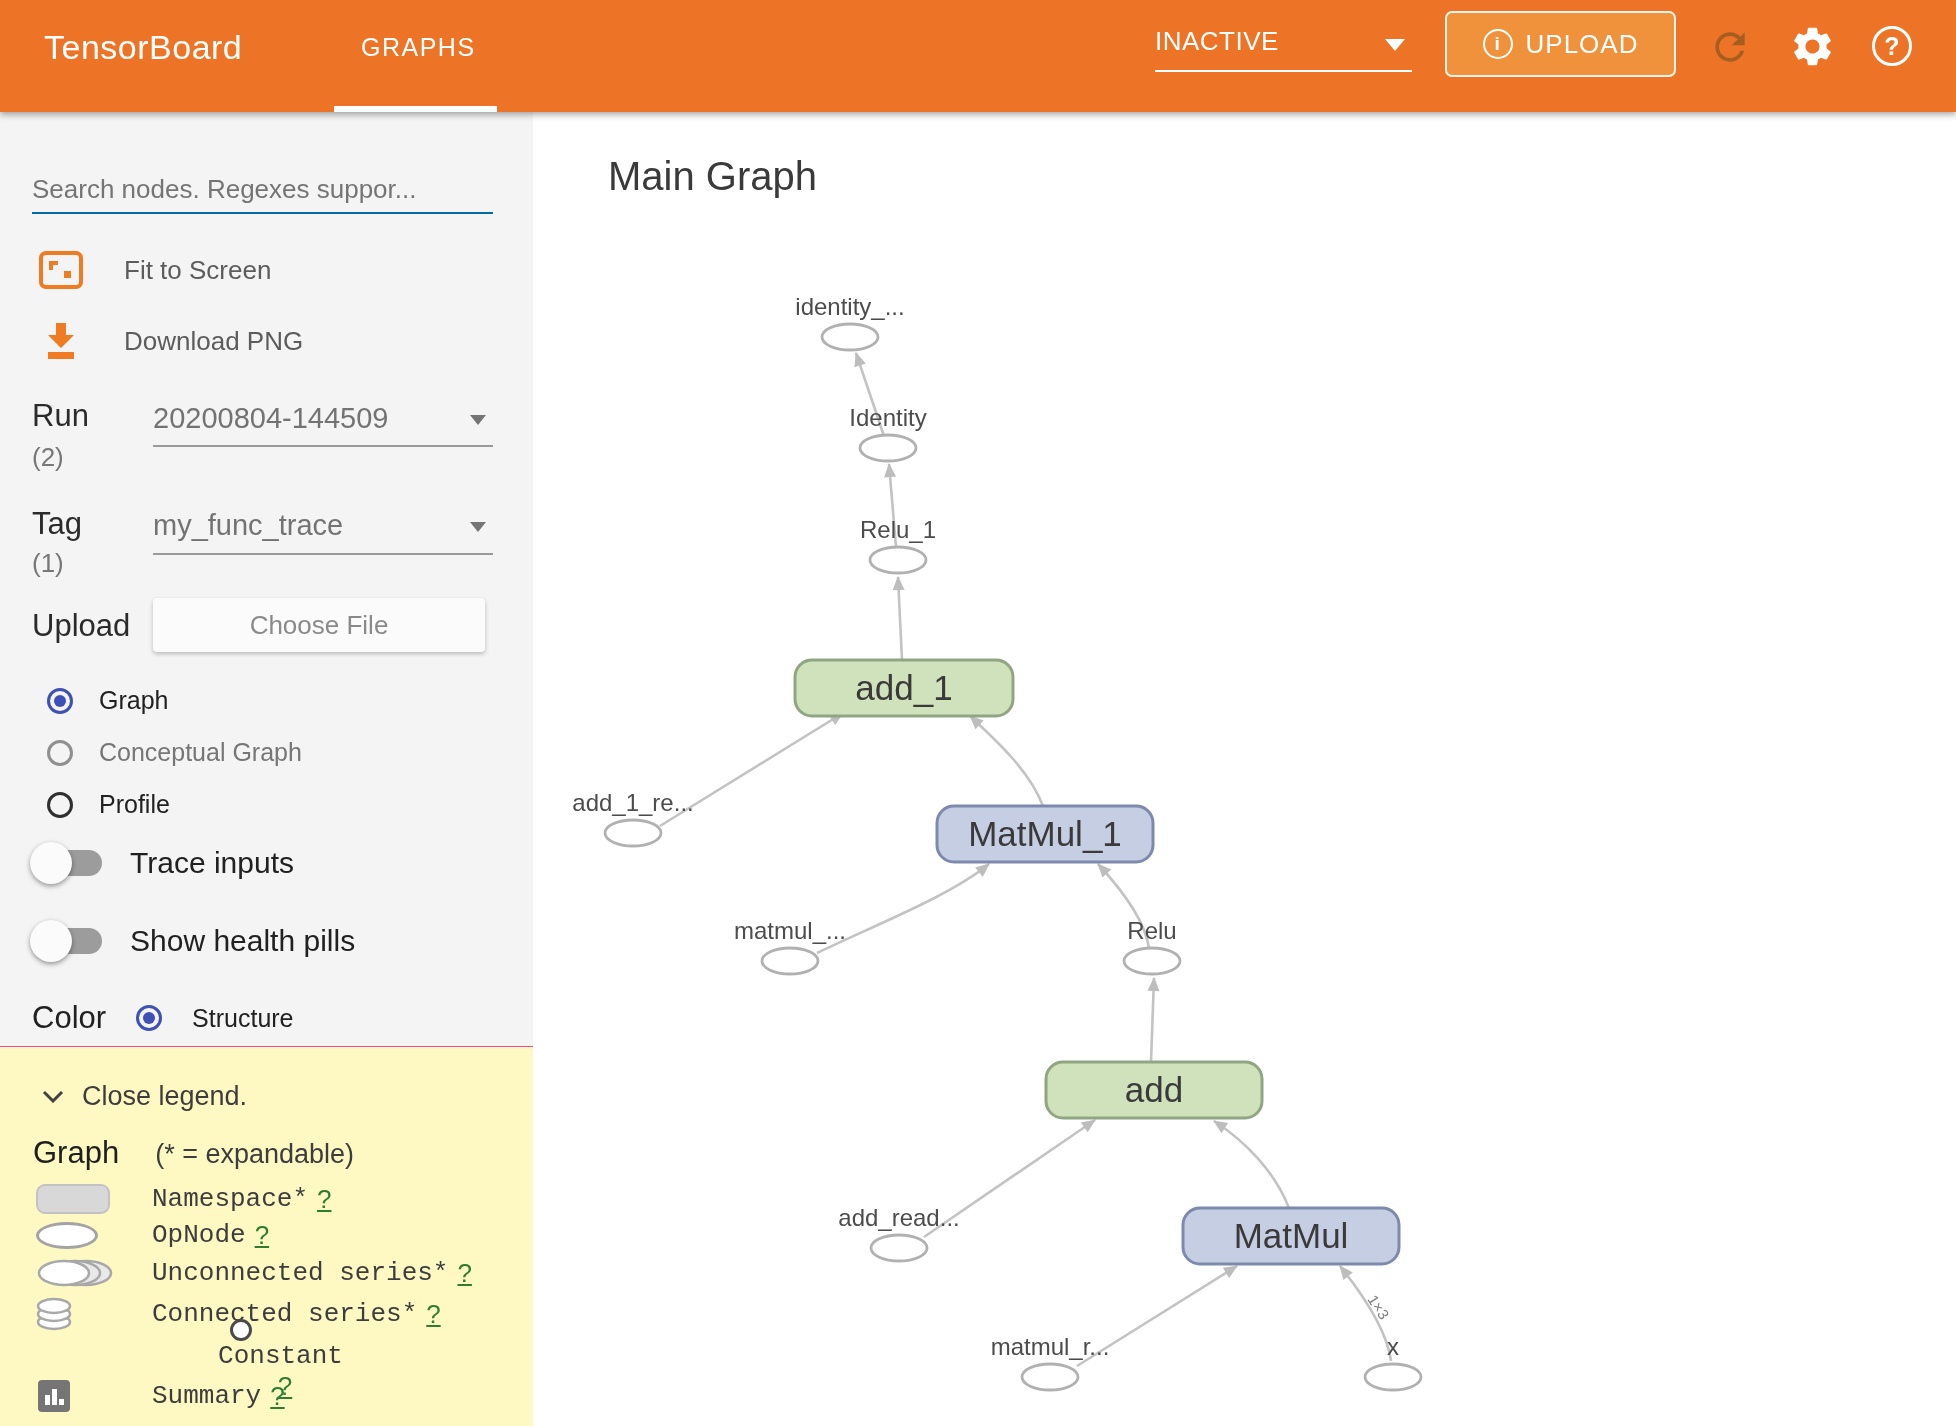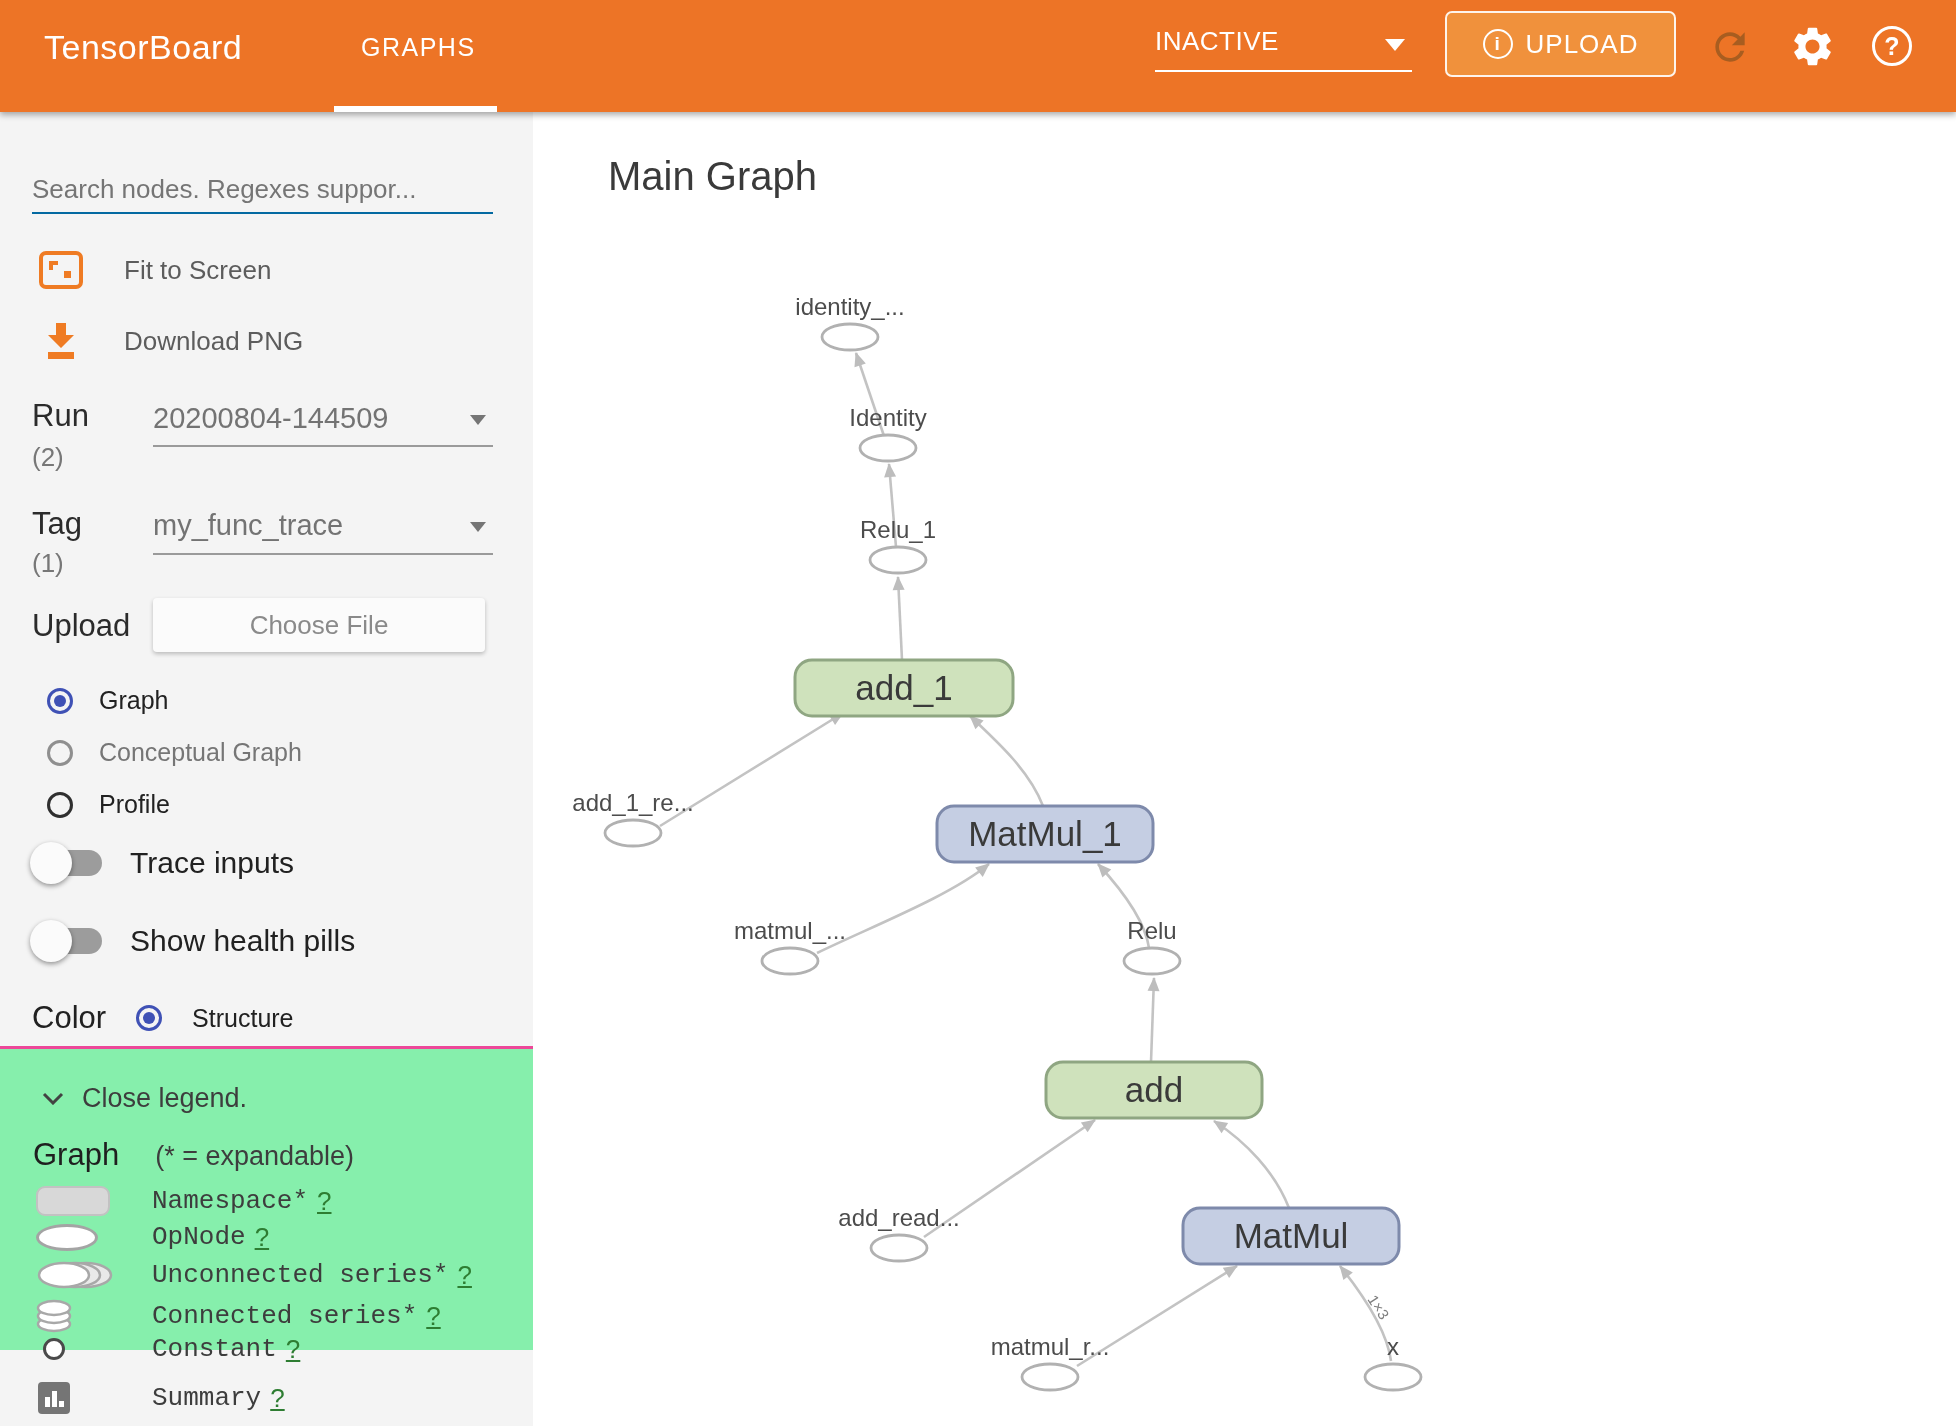--- a/index.html
+++ b/index.html
@@ -40,21 +40,21 @@
   .radio-label.dim { color:#767676; }
   .toggle-row { position:absolute; left:30px; display:flex; align-items:center; cursor:pointer; height:46px; }
   .track { position:relative; width:64px; height:26px; border-radius:13px; background:#9c9c9c; margin-left:8px; }
   .knob { position:absolute; left:-8px; top:-8px; width:42px; height:42px; border-radius:50%; background:#fbfbfb; box-shadow:0 2px 5px rgba(0,0,0,0.4); }
   .toggle-label { font-size:30px; color:#212121; margin-left:28px; }
   .color-row { position:absolute; left:32px; top:888px; display:flex; align-items:center; gap:30px; }
   .color-row .color-label { font-size:31px; color:#212121; }
   .color-row .radio-label { font-size:25px; }
 
   
-  .legend { position:absolute; left:0; top:934px; width:533px; height:304px; background:#86efac; border-top:3px solid #ec4899; }
+  .legend { position:absolute; left:0; top:934px; width:533px; height:380px; background:#fef9c3; border-top:1px solid #ec4899; }
   .close-row { position:absolute; left:42px; top:34px; display:flex; align-items:center; gap:18px; cursor:pointer; }
   .close-row span { font-size:27px; color:#3d3d3d; }
   .lg-hdr { position:absolute; left:33px; top:88px; display:flex; align-items:baseline; gap:36px; }
   .lg-hdr .lg-title { font-size:31px; font-weight:500; color:#1f1f1f; }
   .lg-hdr .lg-note { font-size:27px; color:#3d3d3d; }
   .legend-row { position:absolute; left:36px; right:8px; display:flex; align-items:center; }
   .lg-iconslot { width:116px; flex:none; display:flex; align-items:center; }
   .lg-text { font-size:26px; color:#3d3d3d;font-family:Liberation Mono, monospace; }
   .help-link { font-size:26px; color:#2e7d32; text-decoration:underline; margin-left:9px; cursor:pointer; }
   .sw-namespace { width:74px; height:30px; border-radius:9px; background:#d8d8d8; border:2px solid #c2c2c2; }
@@ -210,21 +210,21 @@
       <span class="lg-iconslot">
         <svg width="40" height="36" viewBox="0 0 40 36">
           <ellipse cx="18" cy="26" rx="16" ry="7" fill="#ffffff" stroke="#a8a8a8" stroke-width="2.5"></ellipse>
           <ellipse cx="18" cy="18" rx="16" ry="7" fill="#ffffff" stroke="#a8a8a8" stroke-width="2.5"></ellipse>
           <ellipse cx="18" cy="10" rx="16" ry="7" fill="#ffffff" stroke="#a8a8a8" stroke-width="2.5"></ellipse>
         </svg>
       </span>
       <span class="lg-text">Connected series*</span>
       <a class="help-link">?</a>
     </div>
-    <div class="legend-row" style="top:280px; height:40px;">
+    <div class="legend-row" style="top:272px; height:40px;flex-direction:column;">
       <span class="lg-iconslot">
           <span class="sw-constant"></span>
         </span>
       <span class="lg-text">Constant</span>
       <a class="help-link">?</a>
     </div>
     <div class="legend-row" style="top:328px; height:42px;">
       <span class="lg-iconslot">
         <span class="sw-summary">
           <svg width="32" height="32" viewBox="0 0 32 32">

